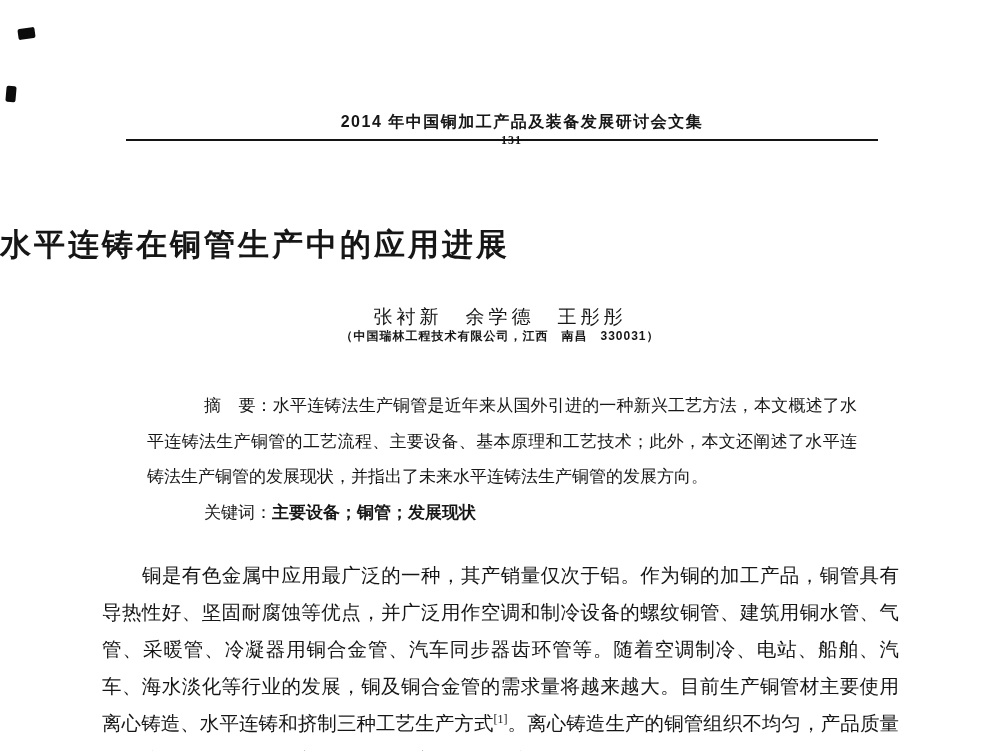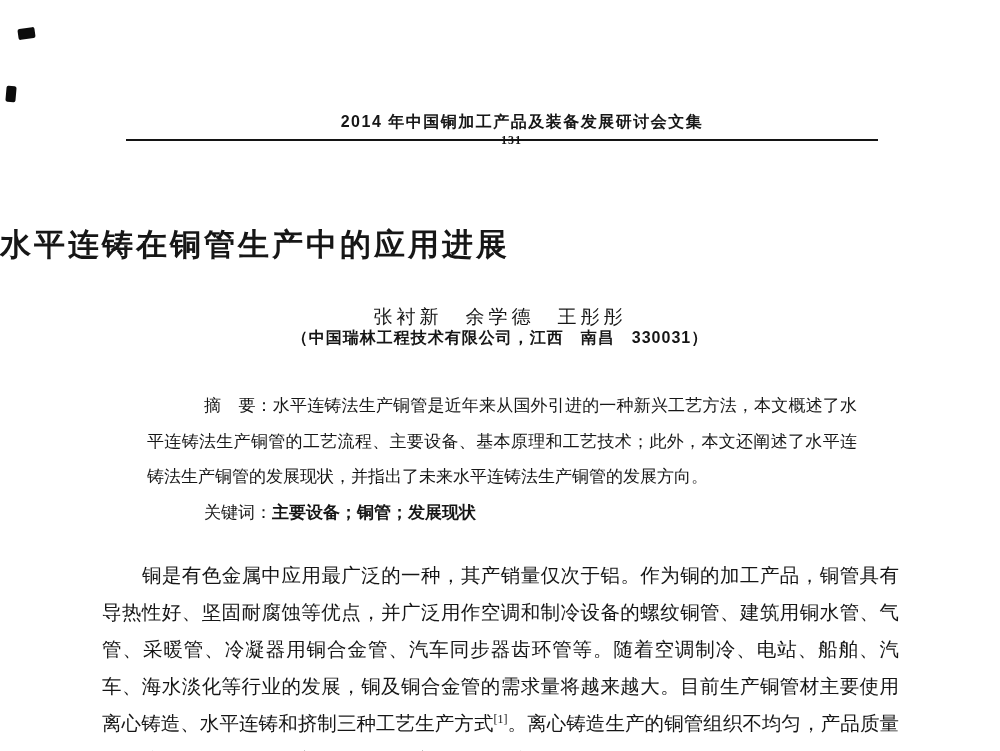--- a/index.html
+++ b/index.html
@@ -67,21 +67,21 @@
     font-size: 19px;
     letter-spacing: 4px;
     margin-top: 16px;
   }
   .affiliation-line {
     position: absolute;
     top: 328px; left: 0; width: 100%;
     text-align: center;
     font-family: "Liberation Sans", "DejaVu Sans", sans-serif;
     font-weight: bold;
-    font-size: 16px;
+    font-size: 12px;
     letter-spacing: 1px;
   }
 
   
   .abstract-block {
     position: absolute;
     top: 388px; left: 147px; width: 710px;
     font-size: 17px;
     line-height: 35.5px;
     text-align: justify;

